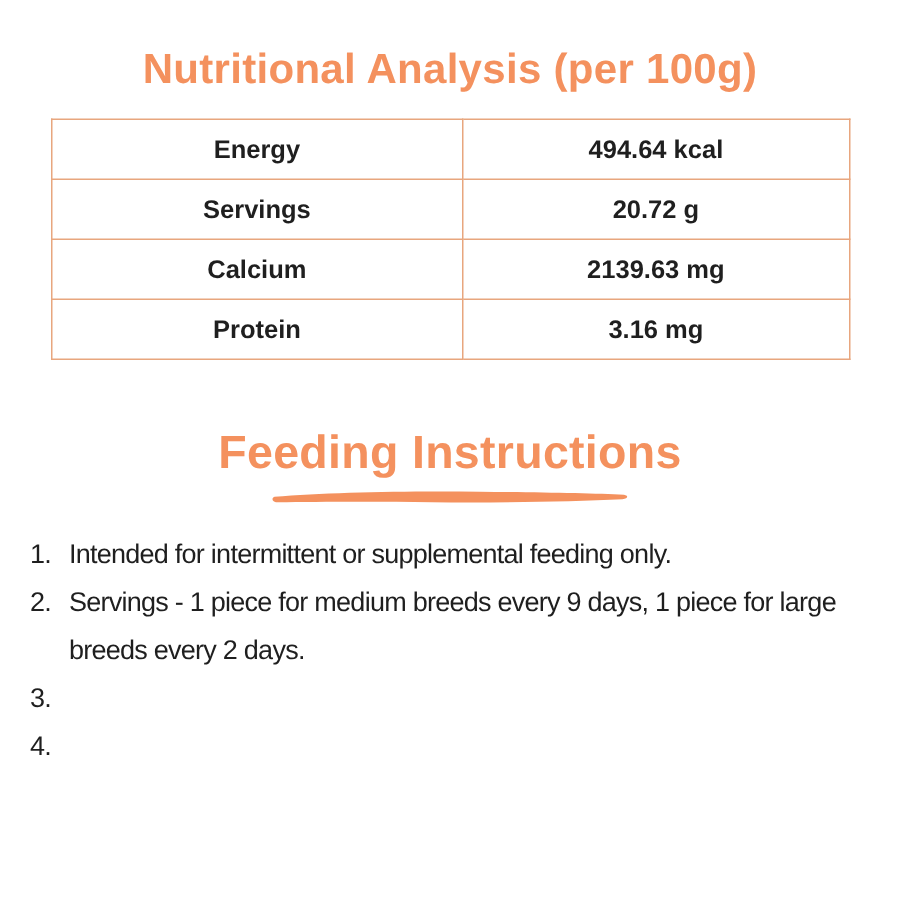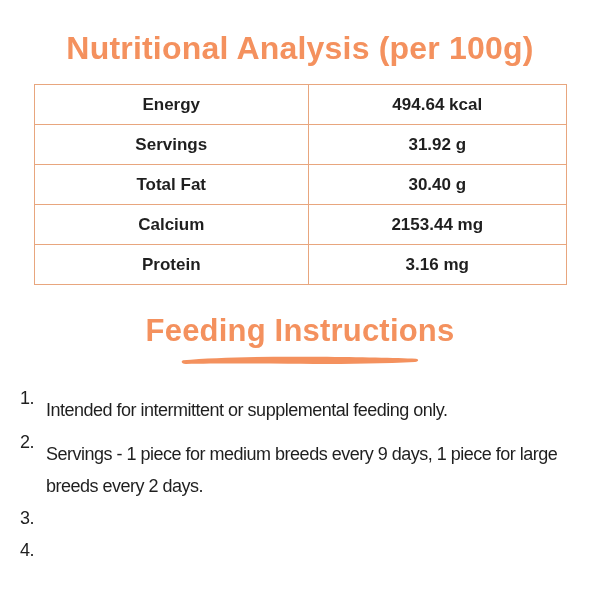--- a/index.html
+++ b/index.html
@@ -16,21 +16,21 @@
     height: 600px;
     background: var(--bg);
     font-family: "Liberation Sans", sans-serif;
     color: var(--text);
     overflow: hidden;
   }
   .nutrition-title {
     margin-top: 30px;
     text-align: center;
     color: var(--accent);
-    font-size: 32px;
+    font-size: 28px;
     font-weight: bold;
     letter-spacing: 0.2px;
   }
   table.nutrition-table {
     width: 533px;
     margin: 17px auto 0 auto;
     border-collapse: collapse;
     table-layout: fixed;
   }
   table.nutrition-table td {
@@ -38,21 +38,21 @@
     height: 40px;
     text-align: center;
     vertical-align: middle;
     font-weight: bold;
     font-size: 17px;
     color: var(--text);
   }
   td.label-cell { width: 51.6%; }
   td.value-cell { width: 48.4%; }
   .feeding-title {
-    margin-top: 28px;
+    margin-top: 44px;
     text-align: center;
     color: var(--accent);
     font-size: 31px;
     font-weight: bold;
     letter-spacing: 0.2px;
   }
   .underline-wrap {
     margin-top: 4px;
     text-align: center;
     color: var(--accent);
@@ -70,47 +70,42 @@
   ol.instructions li {
     display: flex;
     align-items: flex-start;
   }
   ol.instructions .num {
     flex: 0 0 26px;
   }
   ol.instructions .itext {
     flex: 0 1 auto;
     max-width: 545px;
-    margin-top: 12px;
   }
 </style>
 </head>
 <body>
 
 <div class="page">
 
   <h1 class="nutrition-title">Nutritional Analysis (per 100g)</h1>
 
   <table class="nutrition-table">
     <tbody>
       <tr>
         <td class="label-cell">Energy</td>
         <td class="value-cell">494.64 kcal</td>
       </tr>
       <tr>
         <td class="label-cell">Servings</td>
-        <td class="value-cell">31.92 g</td>
-      </tr>
-      <tr>
-        <td class="label-cell">Total Fat</td>
-        <td class="value-cell">30.40 g</td>
+        <td class="value-cell">20.72 g</td>
       </tr>
       <tr>
         <td class="label-cell">Calcium</td>
-        <td class="value-cell">2153.44 mg</td>
+        <td class="value-cell">2139.63 mg</td>
       </tr>
       <tr>
         <td class="label-cell">Protein</td>
         <td class="value-cell">3.16 mg</td>
       </tr>
     </tbody>
   </table>
 
   <h2 class="feeding-title">Feeding Instructions</h2>
 

